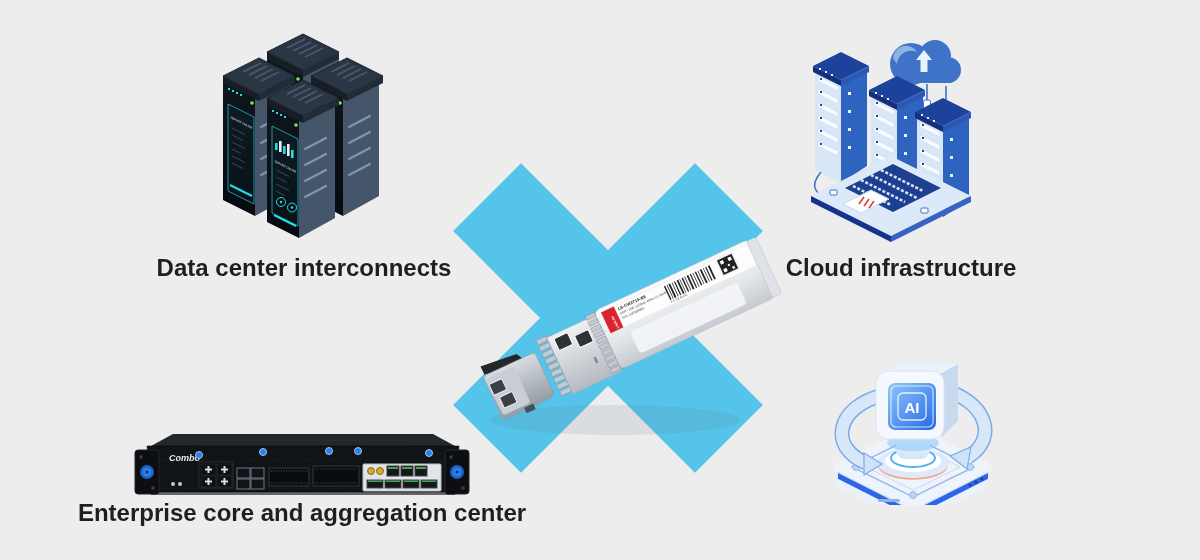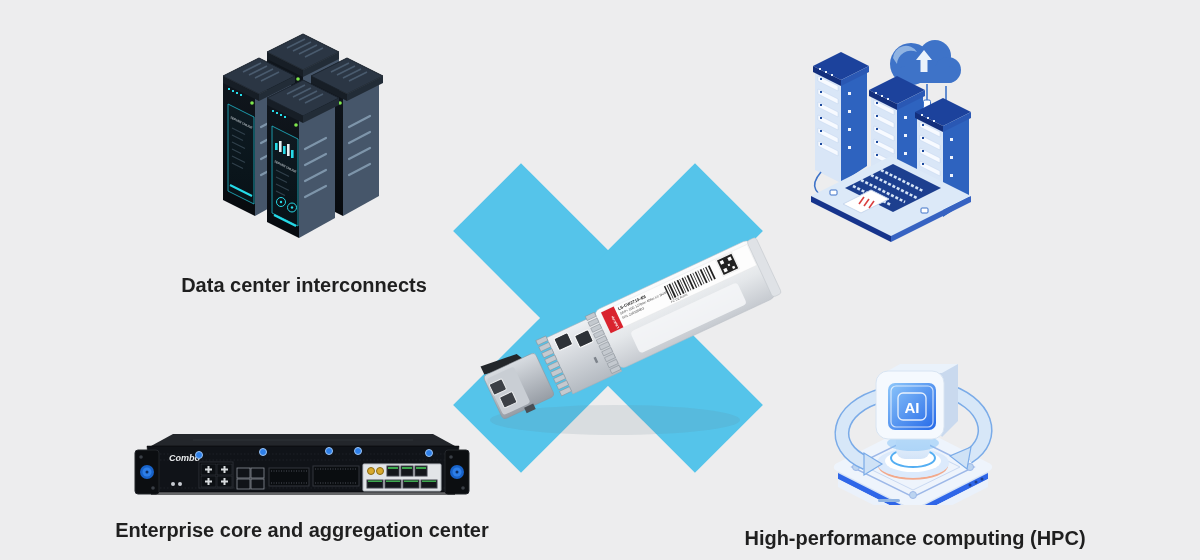--- a/index.html
+++ b/index.html
@@ -1,19 +1,19 @@
 <!DOCTYPE html>
 <html><head>
 <meta charset="utf-8">
 <style>
   html,body{margin:0;padding:0;background:#ededee;}
   .stage{position:relative;width:1200px;height:560px;background:#ededee;overflow:hidden;
          font-family:"Liberation Sans",sans-serif;}
-  .label{position:absolute;font-size:20px;font-weight:600;color:#1f1f1f;
-         transform:translateX(-50%);white-space:nowrap;z-index:4;margin-top:20px;}
+  .label{position:absolute;font-size:24px;font-weight:600;color:#1f1f1f;
+         transform:translateX(-50%);white-space:nowrap;z-index:4;}
   .illus{position:absolute;z-index:2;}
   .xbar{position:absolute;left:608px;top:318px;width:342px;height:96px;background:#55c4ea;z-index:1;}
   .xbar.a{transform:translate(-50%,-50%) rotate(45deg);}
   .xbar.b{transform:translate(-50%,-50%) rotate(-45deg);}
   .sfp{position:absolute;left:440px;top:200px;z-index:3;}
   svg text{font-family:"Liberation Sans",sans-serif;}
 </style>
 </head>
 <body>
 
@@ -291,20 +291,21 @@
       <path d="M50 180 L78 166 L96 175 L68 189 Z" fill="#ffffff" stroke="#c8d8ee"></path>
       <g stroke="#d94040" stroke-width="1.6">
         <line x1="66" y1="180" x2="71" y2="173"></line>
           <line x1="71" y1="182" x2="76" y2="175"></line>
         <line x1="76" y1="184" x2="81" y2="177"></line>
       </g>
       <rect x="37" y="166" width="7" height="5" rx="1" fill="#fff" stroke="#3e73c8"></rect>
       <rect x="128" y="184" width="7" height="5" rx="1" fill="#fff" stroke="#3e73c8"></rect>
     </g>
   </svg>
+  <div class="label" style="left:901px;top:254px">Cloud infrastructure</div>
 
   <svg class="illus" style="left:133px;top:424px" width="338" height="78" viewBox="0 0 338 78">
     <path d="M18 22 L322 22 L300 10 L40 10 Z" fill="#23262b"></path>
     <line x1="60" y1="16" x2="280" y2="16" stroke="#2e3238" stroke-width="1"></line>
     <path d="M14 22 L326 22 L322 68 L18 68 Z" fill="#101318" stroke="#000" stroke-width="0.5"></path>
     <g stroke="#1d2126" stroke-width="1" stroke-dasharray="1.5 2">
       <line x1="20" y1="30" x2="320" y2="30"></line>
         <line x1="20" y1="36" x2="320" y2="36"></line>
       <line x1="20" y1="64" x2="318" y2="64"></line>
     </g>
@@ -459,21 +460,20 @@
       <ellipse cx="95" cy="92" rx="26" ry="8" fill="#7fc0f5" opacity="0.5"></ellipse>
       <path d="M82 13 L140 13 L140 70 L124 86 Z" fill="#c9d9ee"></path>
       <path d="M66 22 L124 22 L140 13 L82 13 Z" fill="#eaf2fb"></path>
       <rect x="58" y="20" width="68" height="68" rx="12" fill="#f5f9fe" stroke="#d8e4f2"></rect>
       <rect x="70" y="32" width="48" height="47" rx="7" fill="url(#aiScreen)"></rect>
       <rect x="73" y="35" width="42" height="41" rx="5" fill="none" stroke="rgba(255,255,255,0.7)" stroke-width="1.2"></rect>
       <rect x="80" y="42" width="28" height="27" rx="5" fill="none" stroke="rgba(255,255,255,0.85)" stroke-width="1.3"></rect>
       <text x="94" y="62" font-size="15" font-weight="bold" fill="#ffffff" text-anchor="middle">AI</text>
     </g>
   </svg>
-  <div class="label" style="left:915px;top:507px">High-performance computing (HPC)</div>
 
   <svg class="sfp" width="380" height="265" viewBox="0 0 380 265">
     <defs>
       <linearGradient id="gMetal" x1="0" y1="0" x2="0" y2="1">
         <stop offset="0" stop-color="#fbfcfd"></stop>
           <stop offset="0.55" stop-color="#e4e7ea"></stop>
         <stop offset="1" stop-color="#c6cad0"></stop>
       </linearGradient>
       <linearGradient id="gMetal2" x1="0" y1="0" x2="0" y2="1">
         <stop offset="0" stop-color="#eef0f3"></stop>

